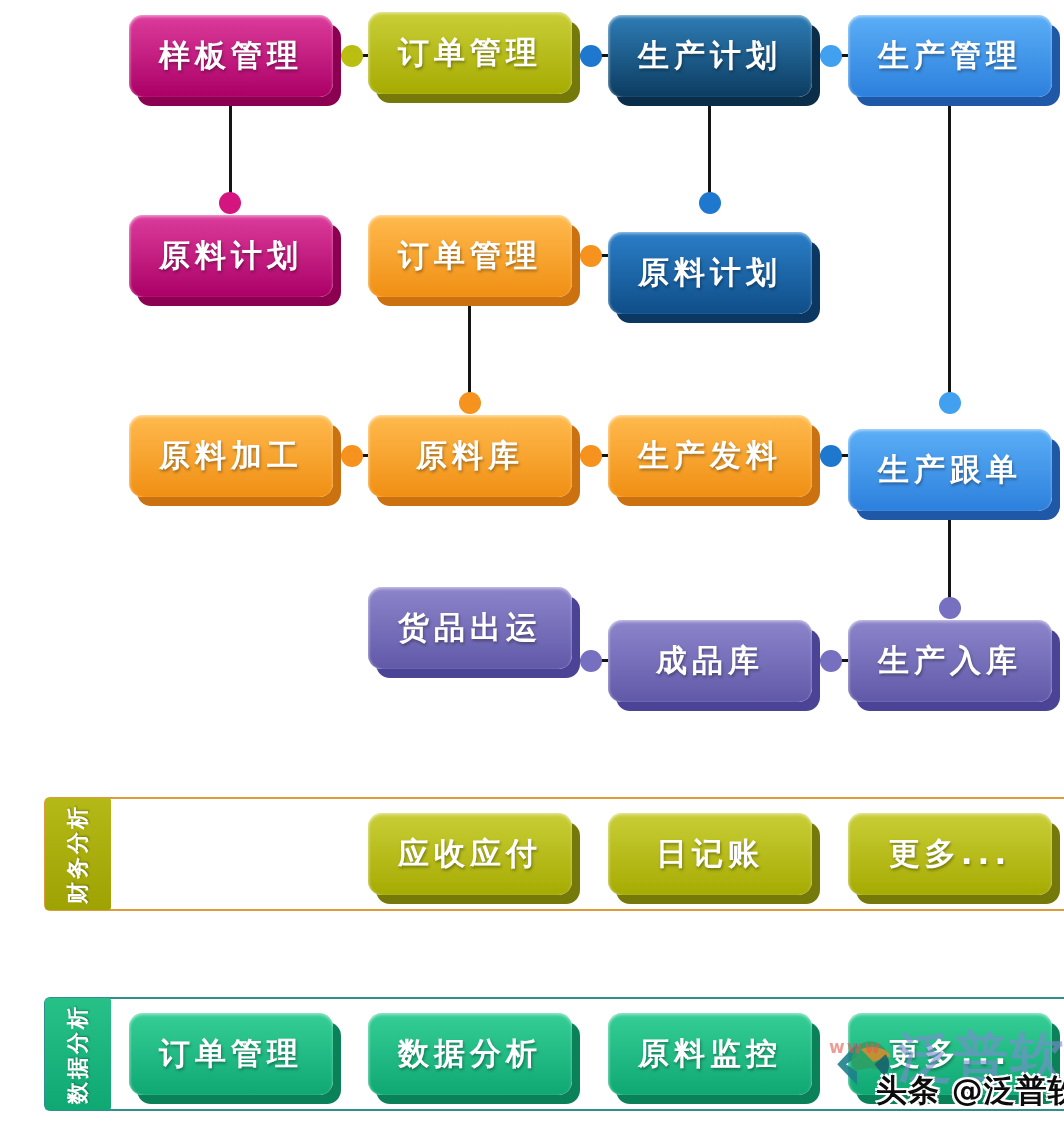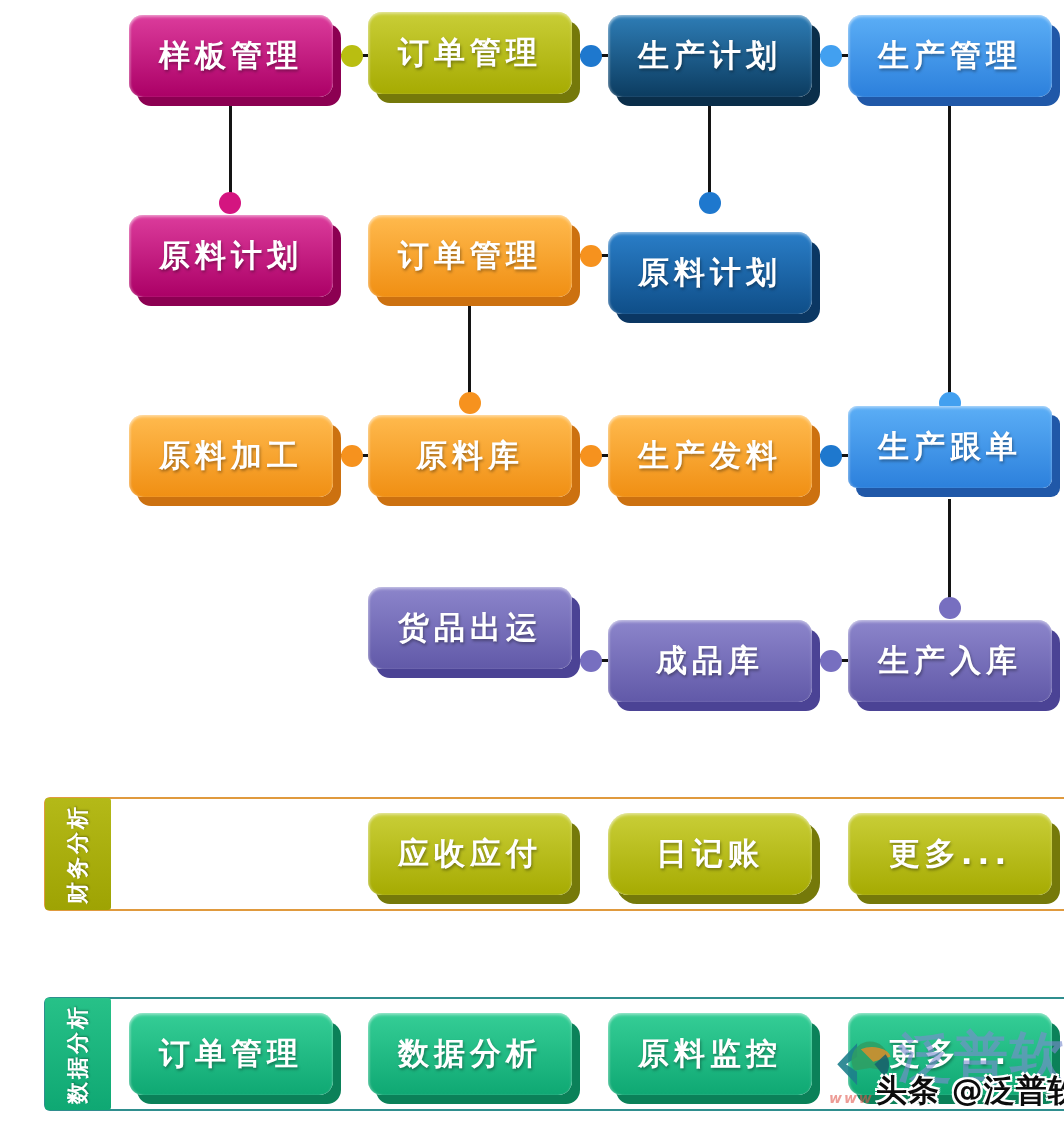--- a/index.html
+++ b/index.html
@@ -53,21 +53,21 @@
   .wm-big{
     position:absolute;left:862px;top:1022px;font-size:54px;font-weight:bold;
     color:rgba(122,140,206,.62);letter-spacing:2px;white-space:nowrap;z-index:30;
   }
   .wm-byline{
     position:absolute;left:840px;top:1070px;font-size:31px;font-weight:900;color:#0c0c0c;
     white-space:nowrap;z-index:31;letter-spacing:1px;
     text-shadow:-2px -2px 0 #fff,2px -2px 0 #fff,-2px 2px 0 #fff,2px 2px 0 #fff,0 2px 0 #fff,2px 0 0 #fff;
   }
   .wm-url{
-    position:absolute;top:1090px;font-size:14px;font-style:italic;font-weight:bold;
+    position:absolute;top:1037px;font-size:17px;font-weight:bold;
     color:rgba(225,90,80,.6);z-index:29;letter-spacing:2px;
   }
   .wm-logo{position:absolute;left:798px;top:1032px;z-index:28;}
 </style>
 </head>
 <body>
 
 <div class="canvas">
 
   <div class="vl" style="left:193px;top:97px;height:107px;"></div>
@@ -126,21 +126,21 @@
 
   <div class="node orange" style="left:93px;top:415px;">
       <span>原料加工</span>
     </div>
   <div class="node orange" style="left:332px;top:415px;">
       <span>原料库</span>
     </div>
   <div class="node orange" style="left:572px;top:415px;">
       <span>生产发料</span>
     </div>
-  <div class="node lblue" style="left:812px;top:406px;border-radius:9px;">
+  <div class="node lblue" style="left:812px;top:429px;">
       <span>生产跟单</span>
     </div>
 
   <div class="node purple" style="left:332px;top:587px;">
       <span>货品出运</span>
     </div>
   <div class="node purple" style="left:572px;top:620px;">
       <span>成品库</span>
     </div>
   <div class="node purple" style="left:812px;top:620px;">
@@ -148,21 +148,21 @@
     </div>
 
   <div class="section sec-fin" style="left:8px;top:797px;">
     <div class="tab tab-fin">
       <span class="vtext">财务分析</span>
     </div>
   </div>
   <div class="node olive" style="left:332px;top:813px;">
       <span>应收应付</span>
     </div>
-  <div class="node olive" style="left:572px;top:813px;border-radius:21px;">
+  <div class="node olive" style="left:572px;top:813px;">
       <span>日记账</span>
     </div>
   <div class="node olive" style="left:812px;top:813px;">
       <span>更多...</span>
     </div>
 
   <div class="section sec-data" style="left:8px;top:997px;">
     <div class="tab tab-data">
       <span class="vtext">数据分析</span>
     </div>

